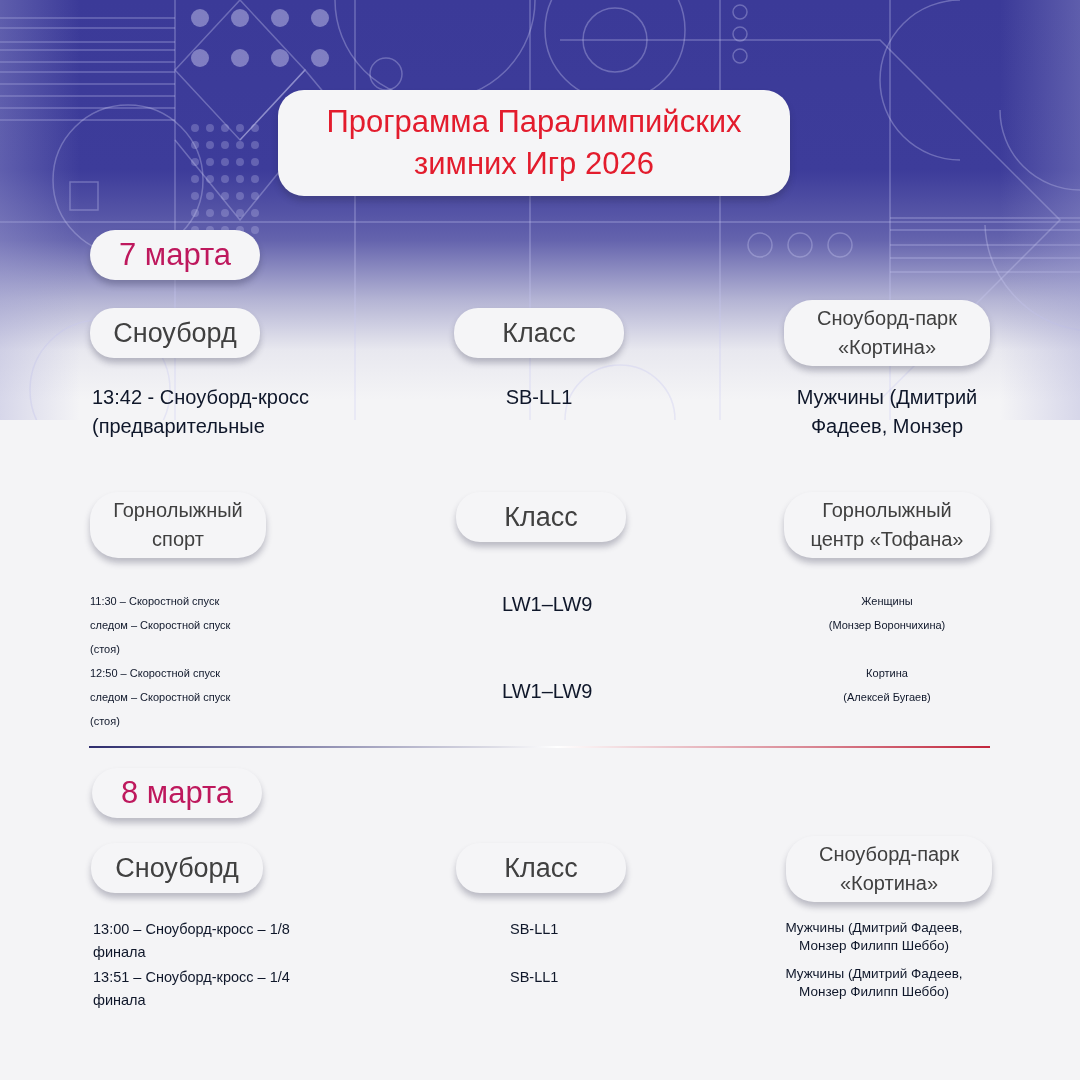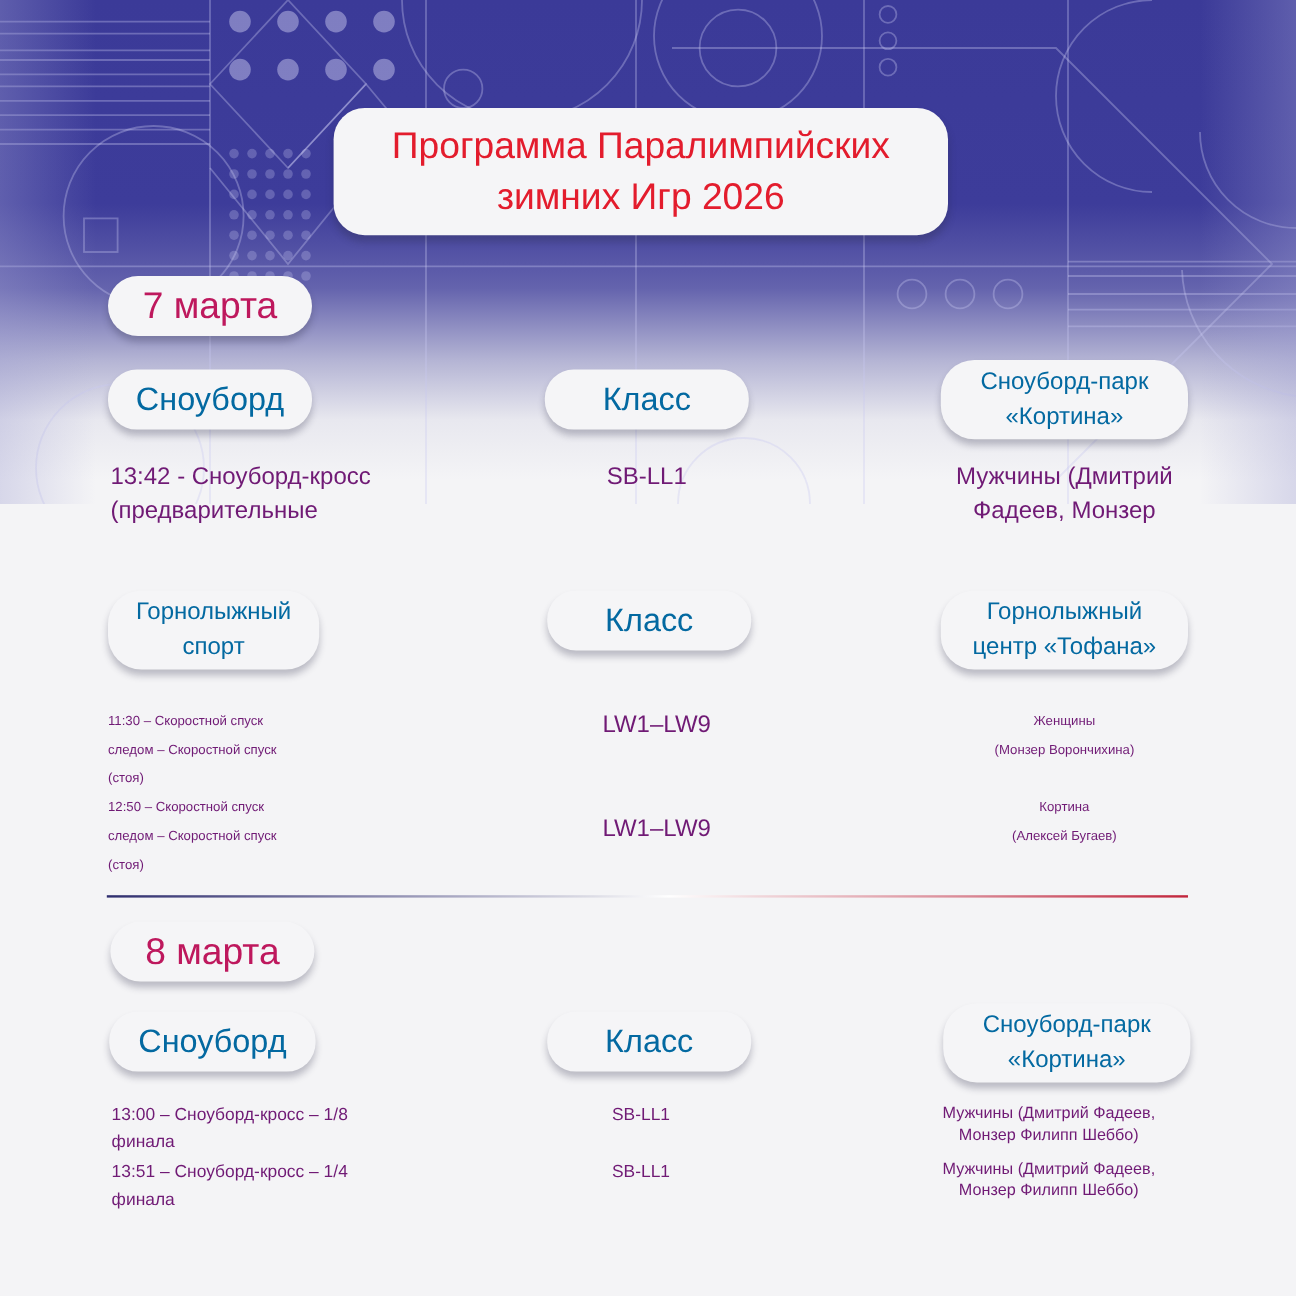--- a/index.html
+++ b/index.html
@@ -25,41 +25,41 @@
   }
   .content { position: absolute; left: 0; top: 0; width: 1080px; height: 1080px; z-index: 2; }
 
   .pill {
     position: absolute;
     background: #f5f5f7;
     border-radius: 24px;
     box-shadow: 0 5px 6px rgba(40,40,70,0.28);
     display: flex; align-items: center; justify-content: center;
     text-align: center;
-    color: #0369a1;
+    color: #404040;
     font-family: "Liberation Sans", sans-serif;
   }
   .title-pill {
     left: 278px; top: 90px; width: 512px; height: 106px;
     border-radius: 26px;
     color: #e31c2d;
     font-size: 31px; line-height: 42px;
     flex-direction: column;
   }
   .date-pill {
     color: #be185d; font-size: 31px;
     height: 50px; border-radius: 25px;
   }
   .hdr { font-size: 27px; height: 50px; }
   .hdr2 { font-size: 20px; line-height: 29px; height: 66px; flex-direction: column; border-radius: 28px; }
 
   .txt {
     position: absolute;
     font-family: "Liberation Sans", sans-serif;
-    color: #701a75;
+    color: #0f172a;
   }
   .t20 { font-size: 20px; line-height: 29px; }
   .t17 { font-size: 11px; line-height: 24px; }
   .t15 { font-size: 14.5px; line-height: 23px; }
   .t13 { font-size: 13.5px; line-height: 18px; }
   .center { text-align: center; }
   .line { display: block; white-space: nowrap; }
 
   .divider {
     position: absolute; left: 89px; top: 746px; width: 901px; height: 2px;

